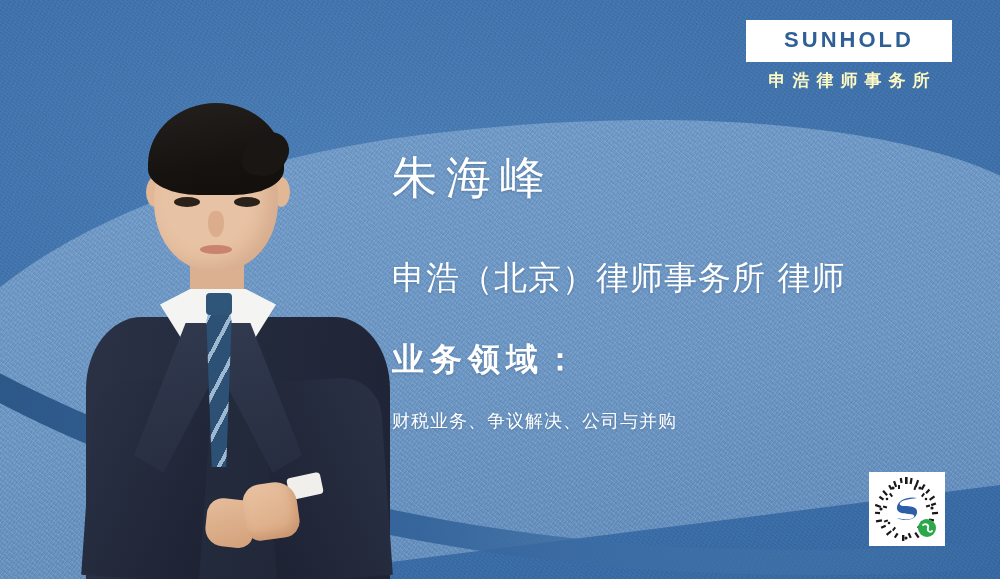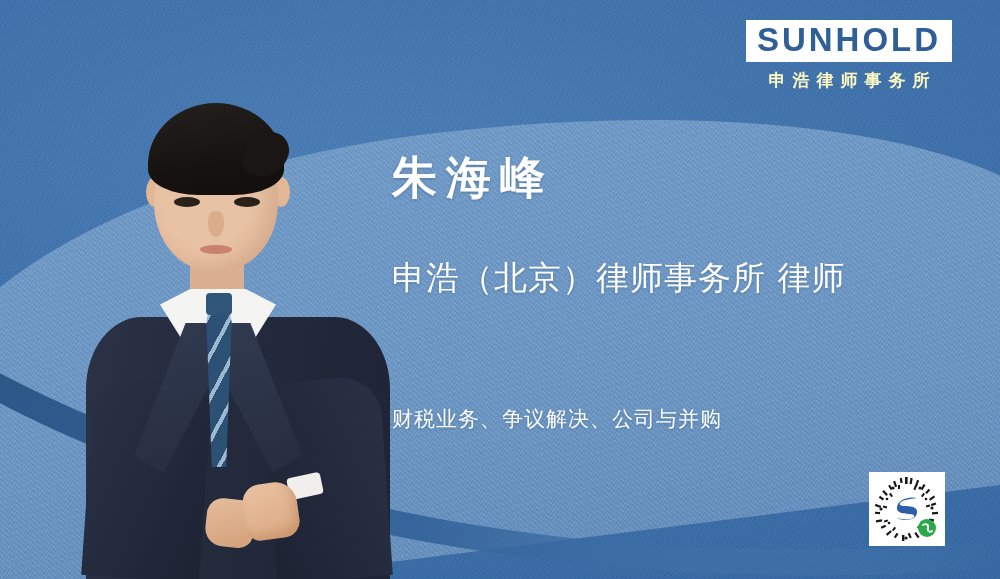--- a/index.html
+++ b/index.html
@@ -234,21 +234,21 @@
     width: 206px;
   }
   .logo-box {
     background: #ffffff;
     padding: 3px 6px 5px;
     box-sizing: border-box;
     width: 206px;
   }
   .logo-word {
     color: #2f5f97;
-    font-size: 33px;
+    font-size: 22px;
     font-weight: 700;
     letter-spacing: 3px;
     line-height: 34px;
     font-family: "Liberation Sans", "DejaVu Sans", sans-serif;
   }
   .logo-cn {
     color: #fef9c3;
     font-size: 17px;
     letter-spacing: 7px;
     margin-top: 7px;
@@ -258,21 +258,21 @@
   }
 
   
   .txt { position: absolute; left: 392px; }
   .name {
     top: 150px;
     color: #ffffff;
     font-size: 45px;
     letter-spacing: 9px;
     line-height: 56px;
-    font-weight: 700;
+    font-weight: 400;
     font-family: "DejaVu Sans", "Liberation Sans", sans-serif;
     text-shadow: 0 1px 3px rgba(20,45,80,.30);
   }
   .role {
     top: 256px;
     color: #ffffff;
     font-size: 33px;
     letter-spacing: 1px;
     line-height: 44px;
     font-weight: 500;
@@ -285,25 +285,25 @@
     font-size: 32px;
     letter-spacing: 6px;
     line-height: 42px;
     font-weight: 600;
     font-family: "DejaVu Sans", "Liberation Sans", sans-serif;
     text-shadow: 0 1px 3px rgba(20,45,80,.28);
   }
   .area-value {
     top: 403px;
     color: #ffffff;
-    font-size: 21px;
+    font-size: 18px;
     letter-spacing: 1px;
     line-height: 36px;
     font-weight: 500;
-    font-family: Liberation Mono, monospace;
+    font-family: Liberation Sans, sans-serif;
     text-shadow: 0 1px 3px rgba(20,45,80,.26);
   }
 
   
   .qr {
     position: absolute;
     left: 869px;
     top: 472px;
     width: 76px;
     height: 74px;
@@ -367,20 +367,21 @@
     <div class="logo-box">
       <div class="logo-word">SUNHOLD</div>
     </div>
     <div class="logo-cn">申浩律师事务所</div>
   </div>
 
   <div class="txt name">朱海峰</div>
 
   <div class="txt role">申浩（北京）律师事务所 律师</div>
 
+  <div class="txt area-label">业务领域：</div>
 
   <div class="txt area-value">财税业务、争议解决、公司与并购</div>
 
   <div class="qr">
     <svg width="70" height="68" viewBox="0 0 70 68">
       <g fill="#18181c">
         <rect x="33" y="2" width="2.6" height="7"></rect>
         <rect x="28" y="3" width="2.2" height="5" transform="rotate(-10 29 5)"></rect>
         <rect x="38" y="3" width="2.2" height="6" transform="rotate(10 39 6)"></rect>
         <rect x="22" y="6" width="2.2" height="6" transform="rotate(-20 23 9)"></rect>

